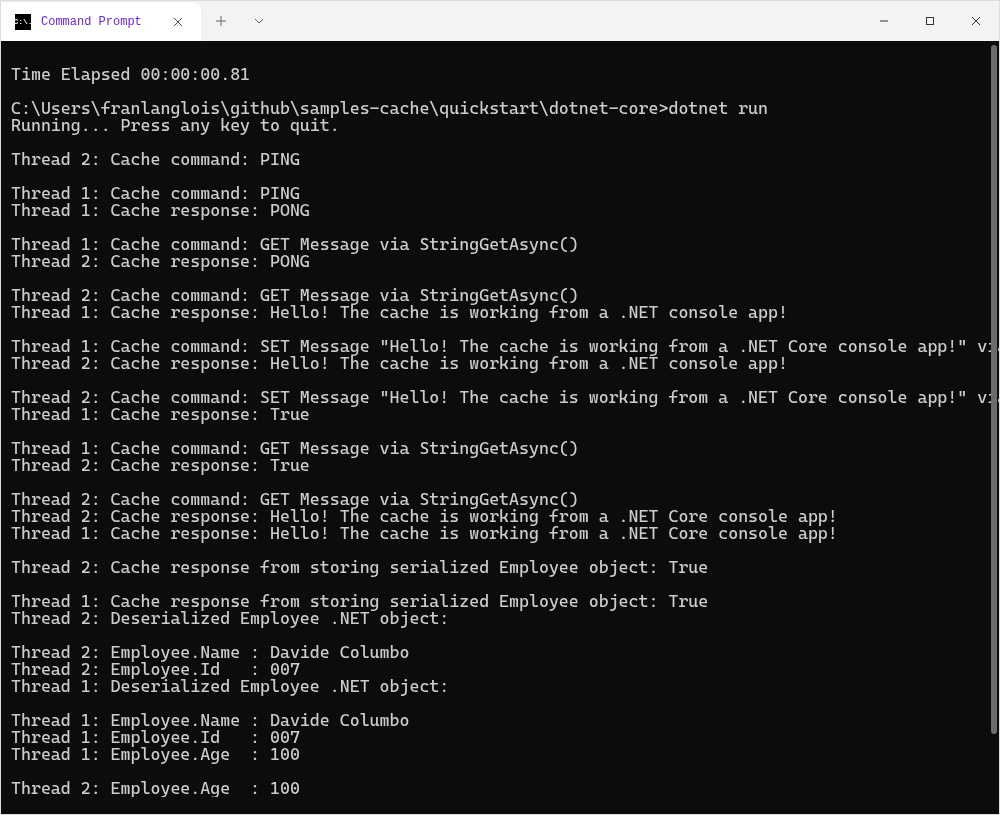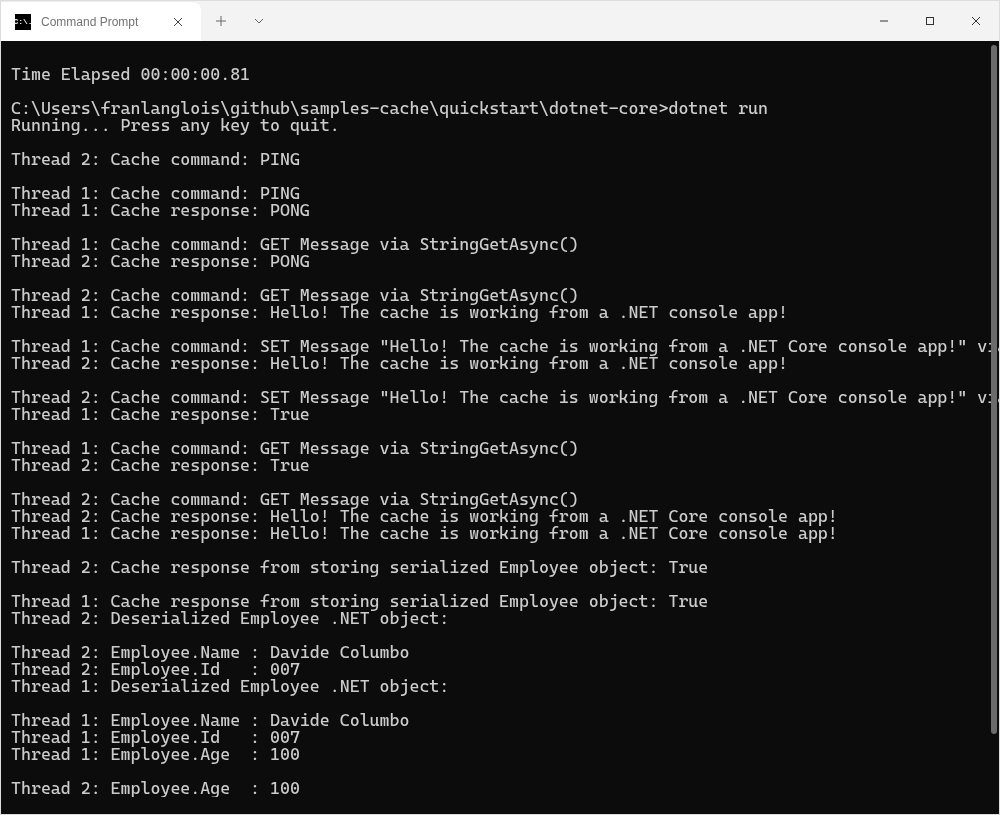--- a/index.html
+++ b/index.html
@@ -55,22 +55,23 @@
       font-size: 8px;
       display: flex;
       align-items: center;
       justify-content: center;
       font-family: 'Courier New', monospace;
       font-weight: bold;
     }
     
     .tab-title {
       font-size: 12px;
-      color: #737373;
+      color: #6d28d9;
       flex: 1;
+      font-family: Liberation Mono, monospace;
     }
     
     .tab-close {
       width: 18px;
       height: 18px;
       display: flex;
       align-items: center;
       justify-content: center;
       font-size: 12px;
       color: #444;

